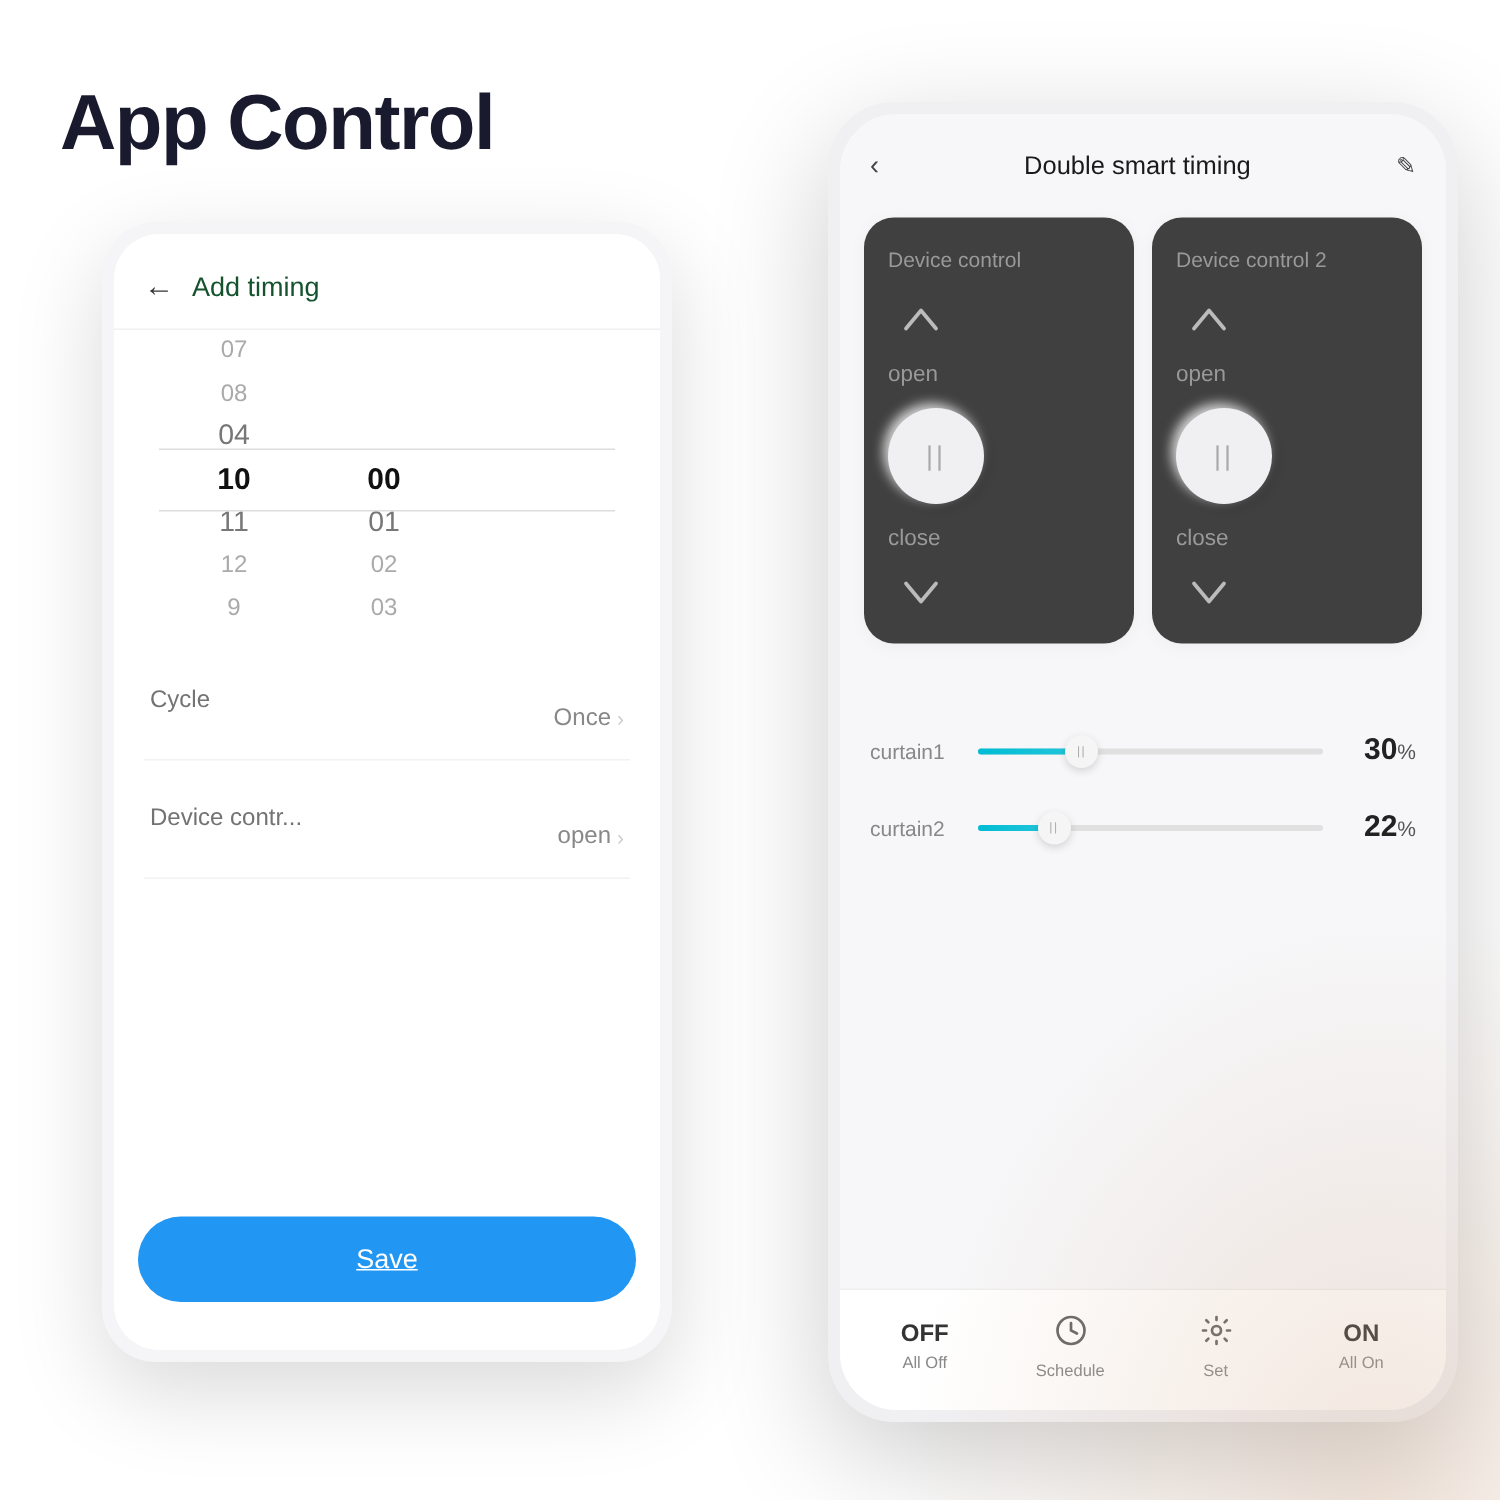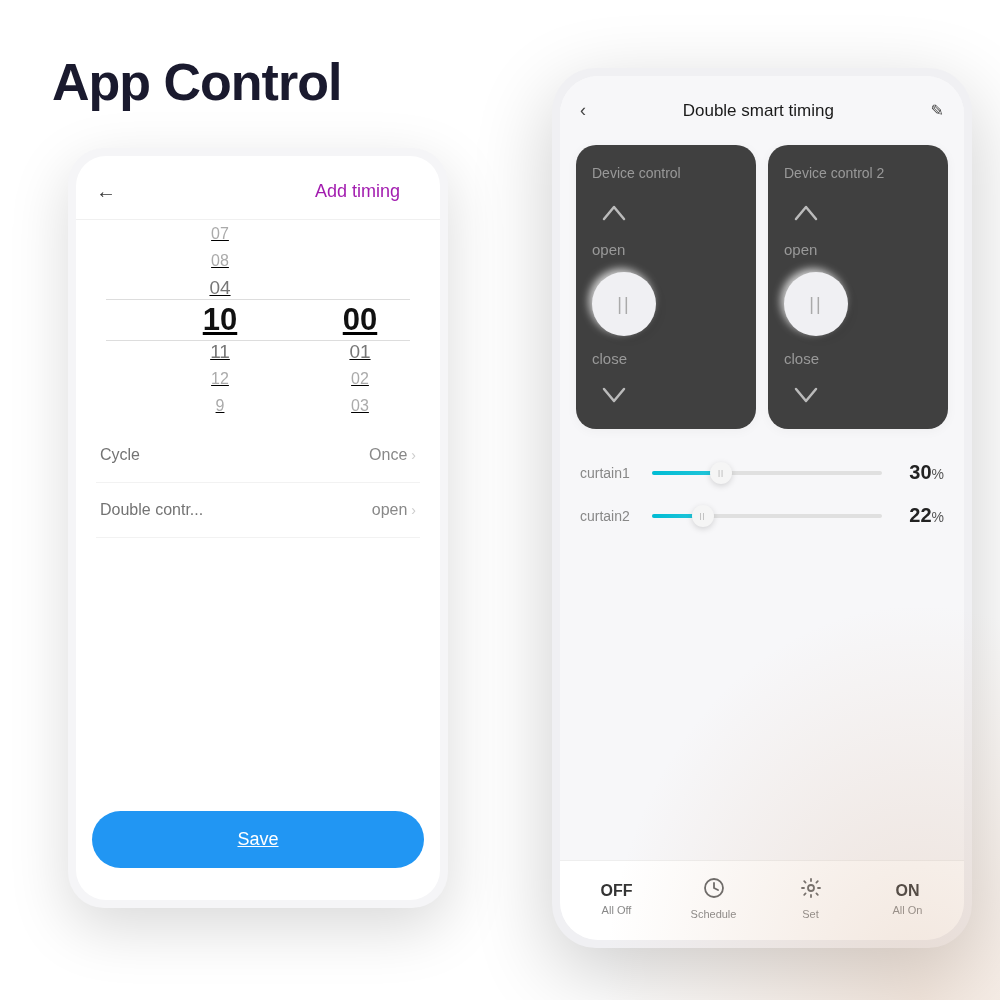--- a/index.html
+++ b/index.html
@@ -9,21 +9,21 @@
       background: #ffffff;
       font-family: -apple-system, BlinkMacSystemFont, 'Segoe UI', sans-serif;
       overflow: hidden;
       position: relative;
     }
 
     
     .app-control-title {
       position: absolute;
       top: 52px;
-      left: 52px;
+      left: 40px;
       font-size: 52px;
       font-weight: 900;
       color: #1a1a2e;
       letter-spacing: -1px;
     }
 
     
     .phone-left {
       position: absolute;
       top: 148px;
@@ -54,55 +54,54 @@
     .timing-back {
       font-size: 20px;
       color: #333;
       cursor: pointer;
       margin-right: 12px;
     }
 
     .timing-title {
       font-size: 18px;
       font-weight: 500;
-      color: #a21caf;
+      color: #14532d;
       flex: 1;
-      text-align: right;
+      text-align: left;
       padding-right: 20px;
     }
 
     .picker-container {
       position: relative;
       display: flex;
-      justify-content: flex-end;
-      gap: 60px;
+      justify-content: flex-start;
+      gap: 20px;
       padding: 0 40px;
       height: 200px;
-      text-decoration: underline;
     }
 
     .picker-col {
       display: flex;
       flex-direction: column;
       align-items: center;
       width: 80px;
     }
 
     .picker-item {
       height: 38px;
       display: flex;
       align-items: center;
       justify-content: center;
       font-size: 16px;
       color: #bbb;
       width: 100%;
     }
 
     .picker-item.active {
-      font-size: 31px;
+      font-size: 20px;
       font-weight: 600;
       color: #111;
     }
 
     .picker-item.near1 {
       font-size: 19px;
       color: #777;
     }
 
     .picker-item.near2 {
@@ -139,20 +138,21 @@
       color: #737373;
       font-weight: 400;
     }
 
     .timing-option-value {
       font-size: 16px;
       color: #888;
       display: flex;
       align-items: center;
       gap: 4px;
+      margin-top: 24px;
     }
 
     .timing-option-value .chevron {
       font-size: 14px;
       color: #ccc;
     }
 
     .save-btn-area {
       position: absolute;
       bottom: 40px;
@@ -286,20 +286,21 @@
     .sliders-area {
       padding: 20px 20px 16px;
       flex: 0 0 auto;
     }
 
     .slider-row {
       display: flex;
       align-items: center;
       gap: 12px;
       margin-bottom: 20px;
+      margin-top: 28px;
     }
 
     .slider-label {
       font-size: 14px;
       color: #888;
       width: 60px;
     }
 
     .slider-track {
       flex: 1;
@@ -428,21 +429,21 @@
 
     <div class="timing-options">
       <div class="timing-option-row">
         <span class="timing-option-label">Cycle</span>
         <span class="timing-option-value">
           <span>Once</span>
           <span class="chevron">›</span>
         </span>
       </div>
       <div class="timing-option-row">
-        <span class="timing-option-label">Double contr...</span>
+        <span class="timing-option-label">Device contr...</span>
         <span class="timing-option-value">
           <span>open</span>
           <span class="chevron">›</span>
         </span>
       </div>
     </div>
 
     <div class="save-btn-area">
       <button class="save-btn">Save</button>
     </div>

